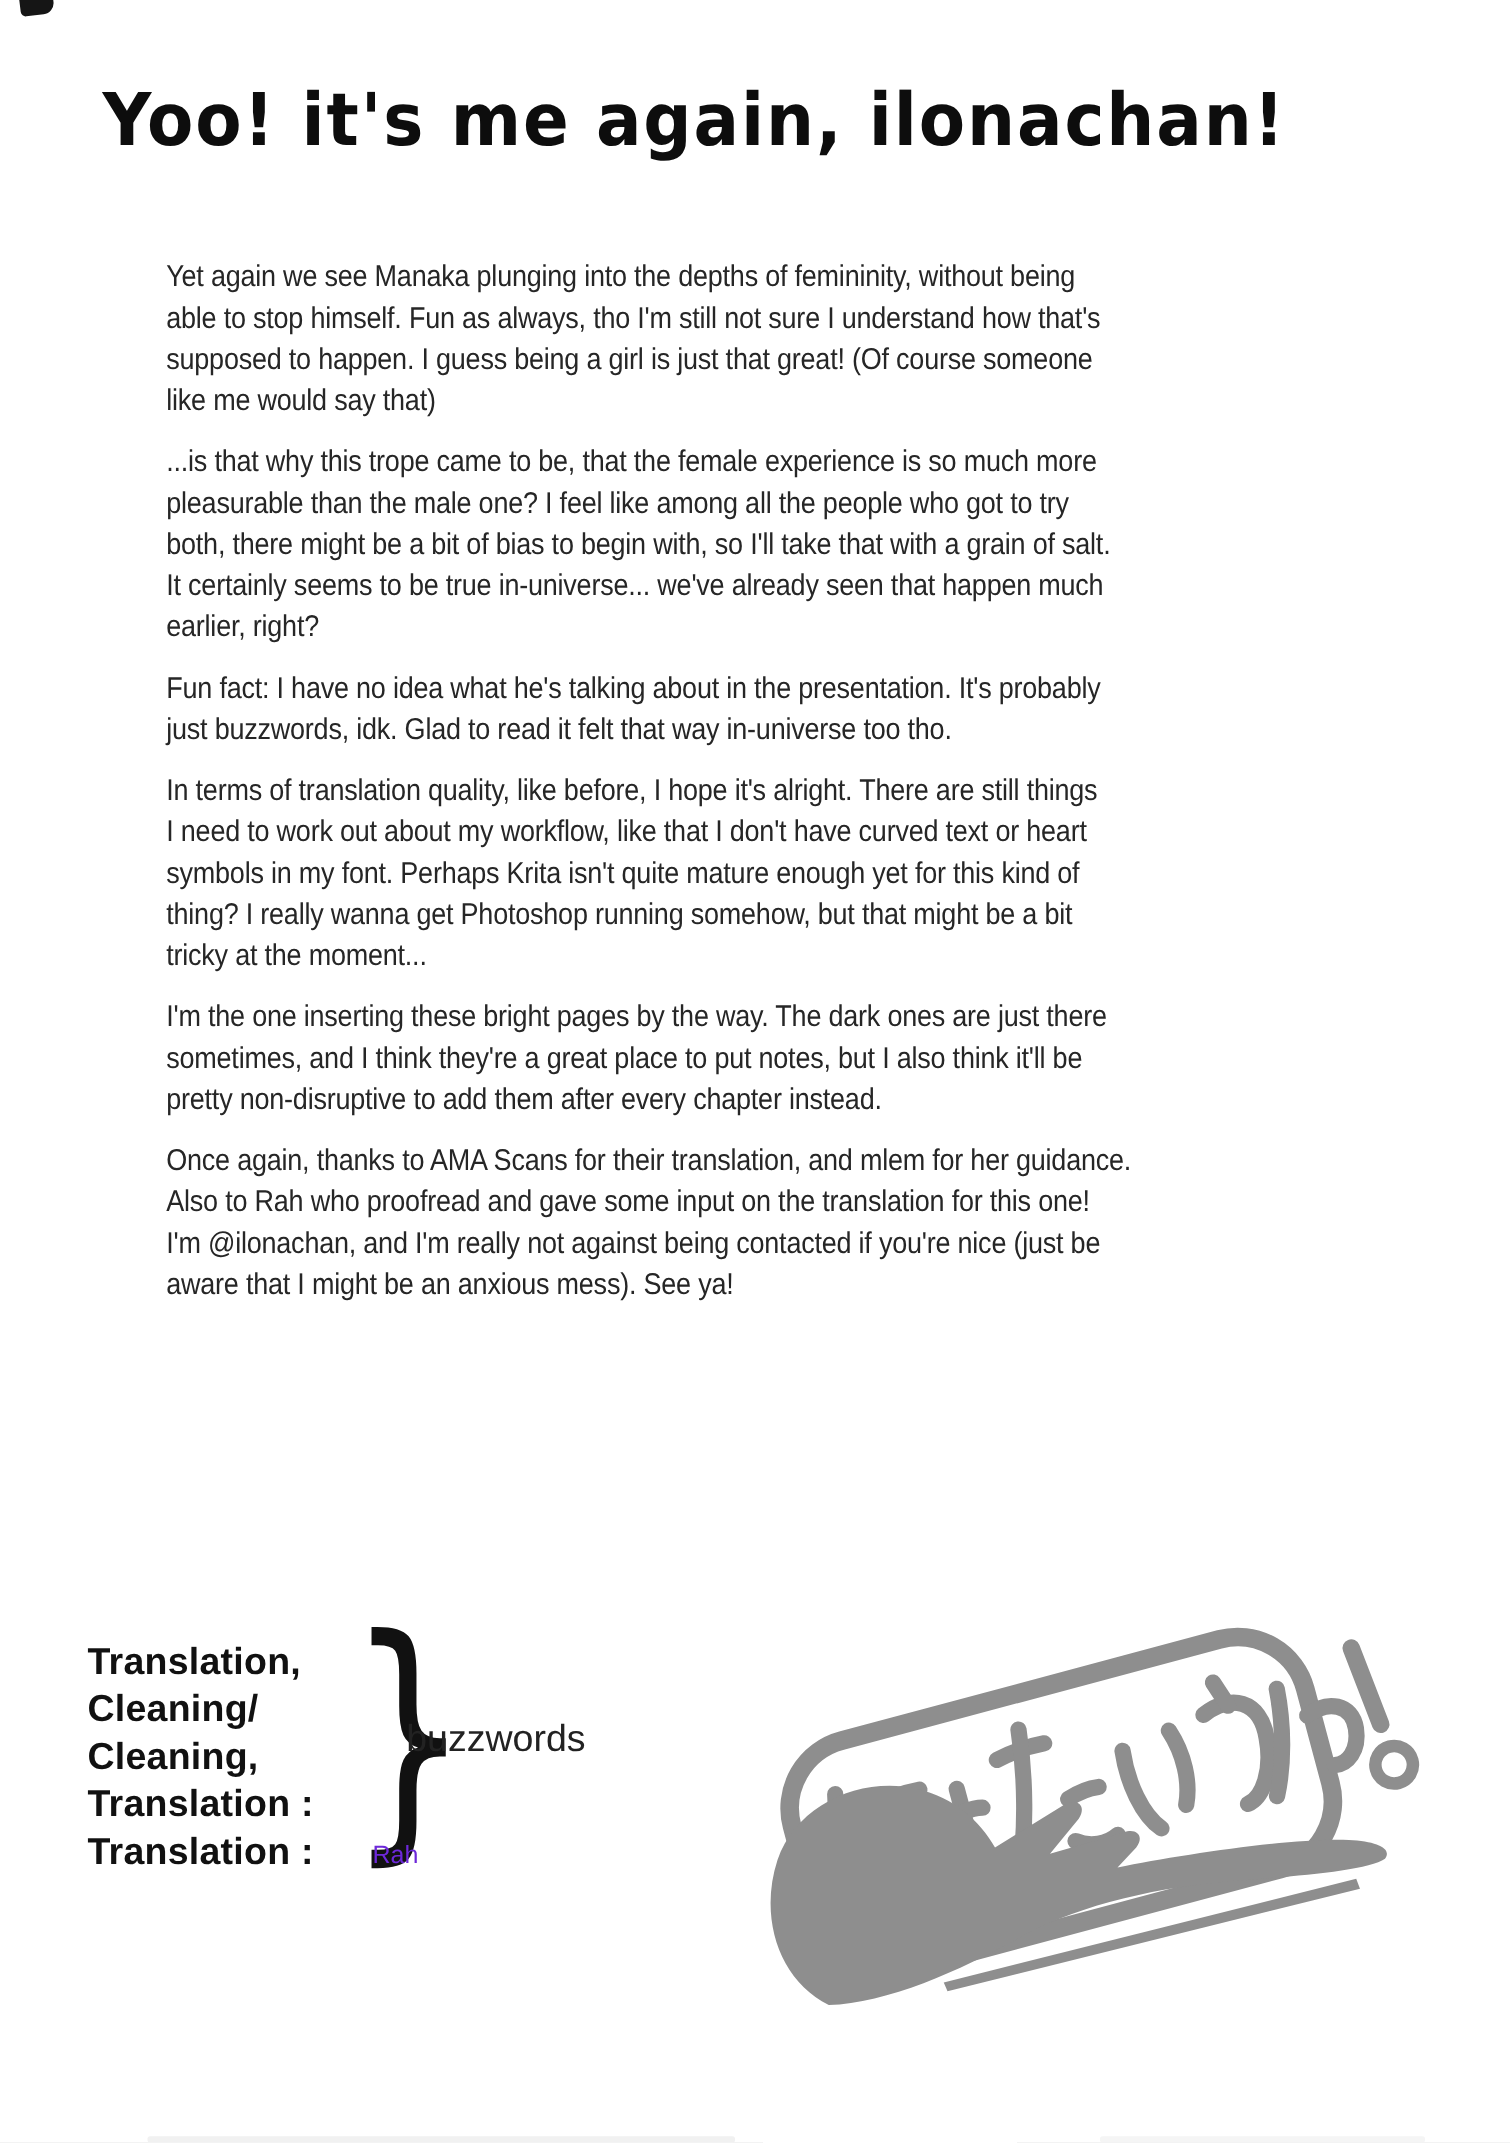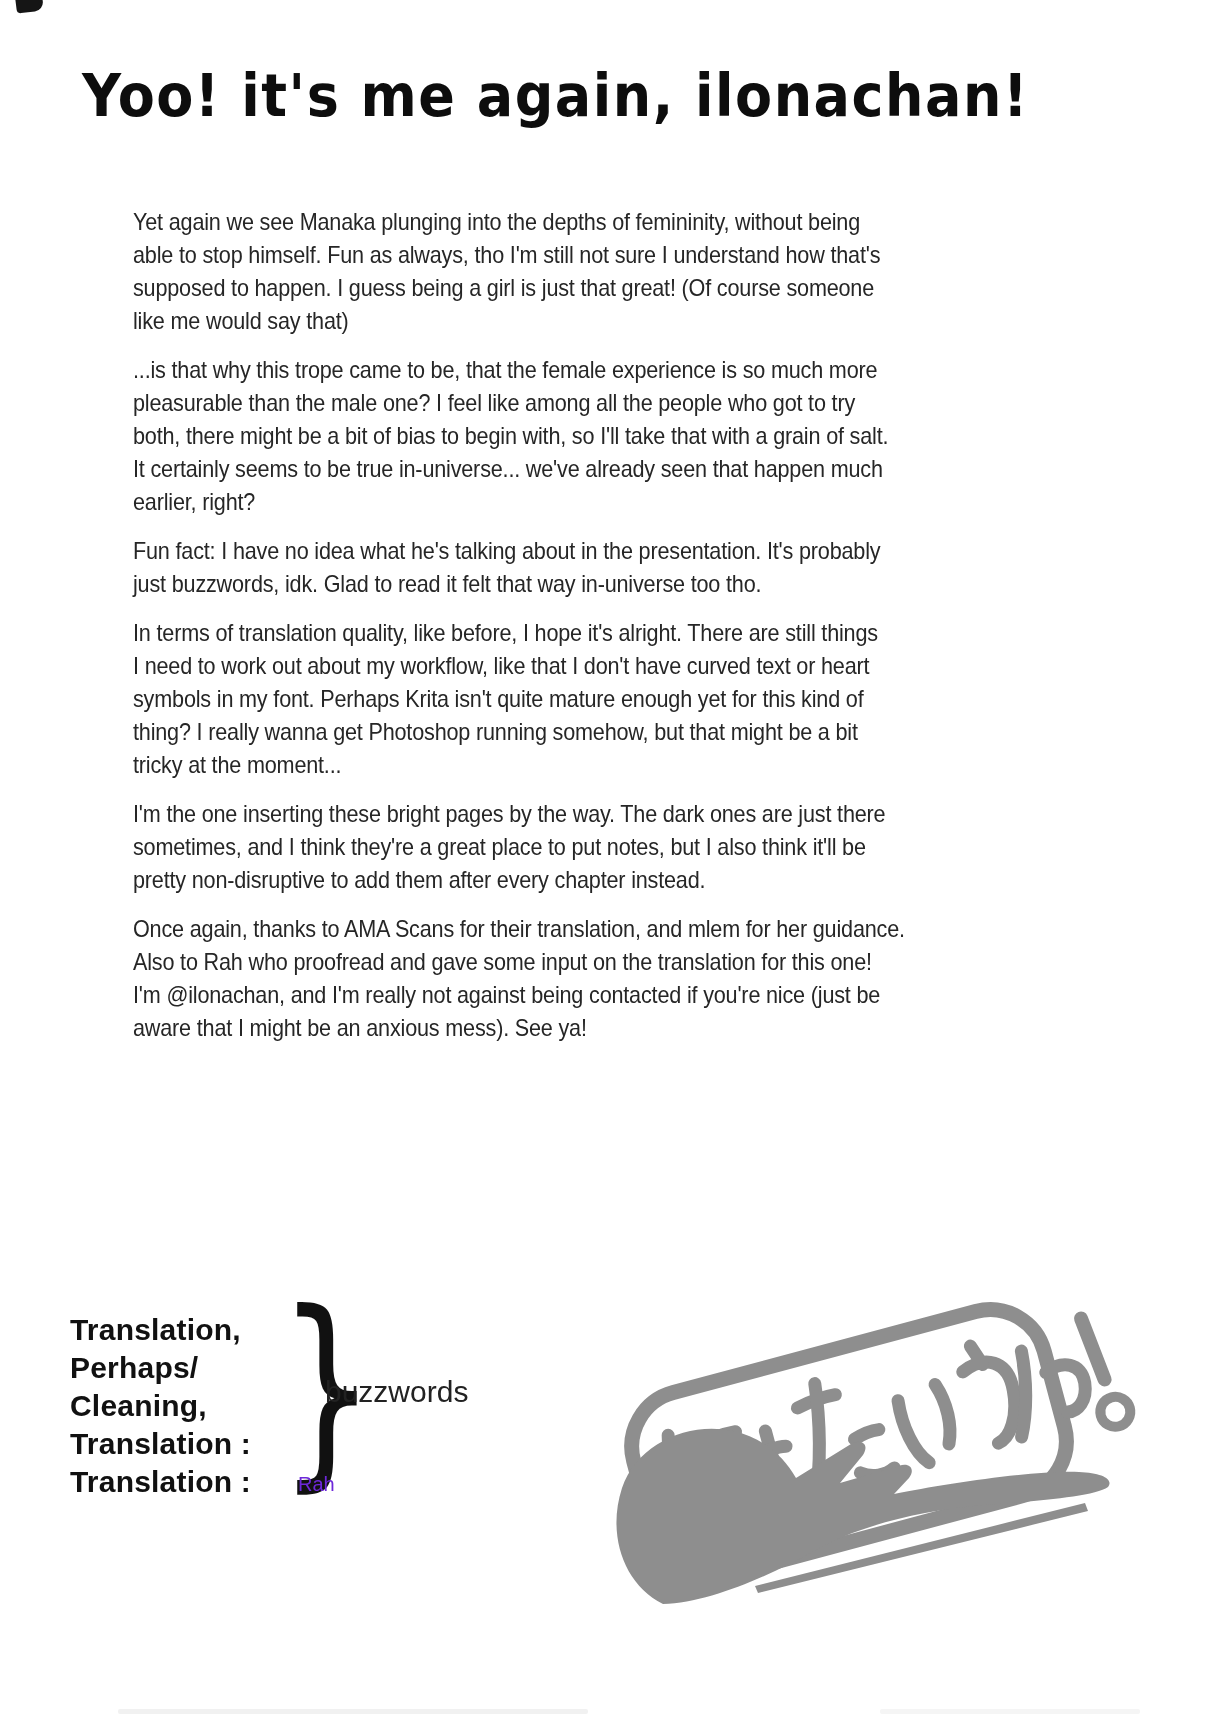--- a/index.html
+++ b/index.html
@@ -104,21 +104,21 @@
 pretty non-disruptive to add them after every chapter instead.</p>
     <p>Once again, thanks to AMA Scans for their translation, and mlem for her guidance.
 Also to Rah who proofread and gave some input on the translation for this one!
 I'm @ilonachan, and I'm really not against being contacted if you're nice (just be
 aware that I might be an anxious mess). See ya!</p>
   </div>
 
   <div class="credits">
     <div class="credit-roles">
       <div>Translation,</div>
-      <div>Perhaps/</div>
+      <div>Cleaning/</div>
       <div>Cleaning,</div>
       <div>Translation :</div>
       <div>Translation :</div>
     </div>
     <div class="credit-brace">}</div>
     <div class="credit-translator">buzzwords</div>
     <div class="credit-proofreader">Rah</div>
   </div>
 
   <svg class="logo" role="img" viewBox="0 0 535 358" xmlns="http://www.w3.org/2000/svg" aria-label="にょたいかっ。">

